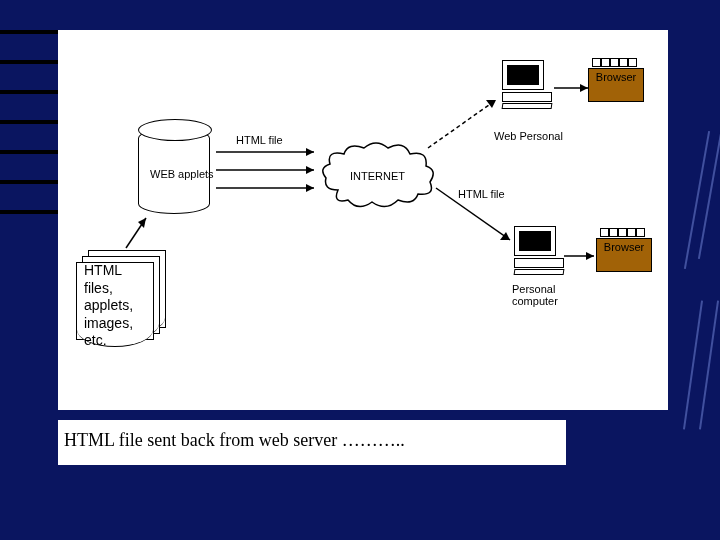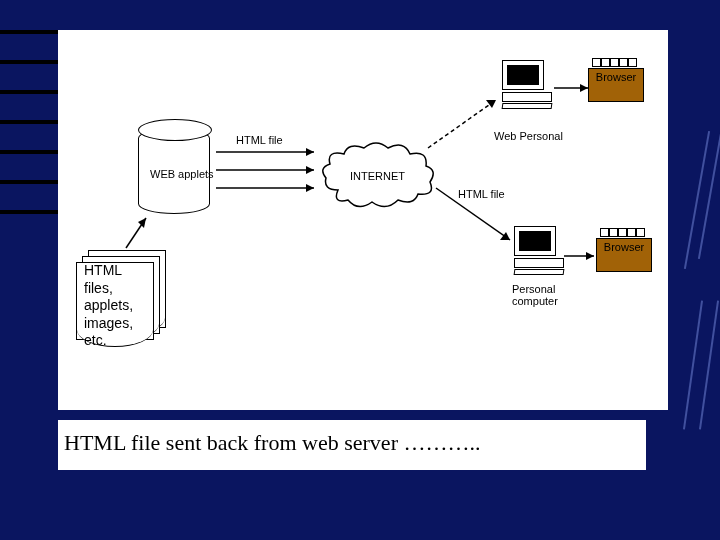--- a/index.html
+++ b/index.html
@@ -106,25 +106,25 @@
   }
   .browser-tabs span {
     width:9px; height:9px; border:1.5px solid #000; background:#fff;
   }
   .arrow-line { stroke:#000; stroke-width:1.5; fill:none; }
   .arrow-head { fill:#000; }
   .label { position:absolute; font-size:11px;margin-top:12px; }
   .caption {
     position: absolute;
     left: 58px; top: 420px;
-    width: 588px;
+    width: 508px;
     background: #fff;
     padding: 10px 6px 14px 6px;
     font-family: "Times New Roman", serif;
-    font-size: 22px;
+    font-size: 18px;
     color: #000;
   }
 </style>
 </head>
 <body>
 
 <div class="left-bars">
   <div></div>
     <div></div>
     <div></div>

